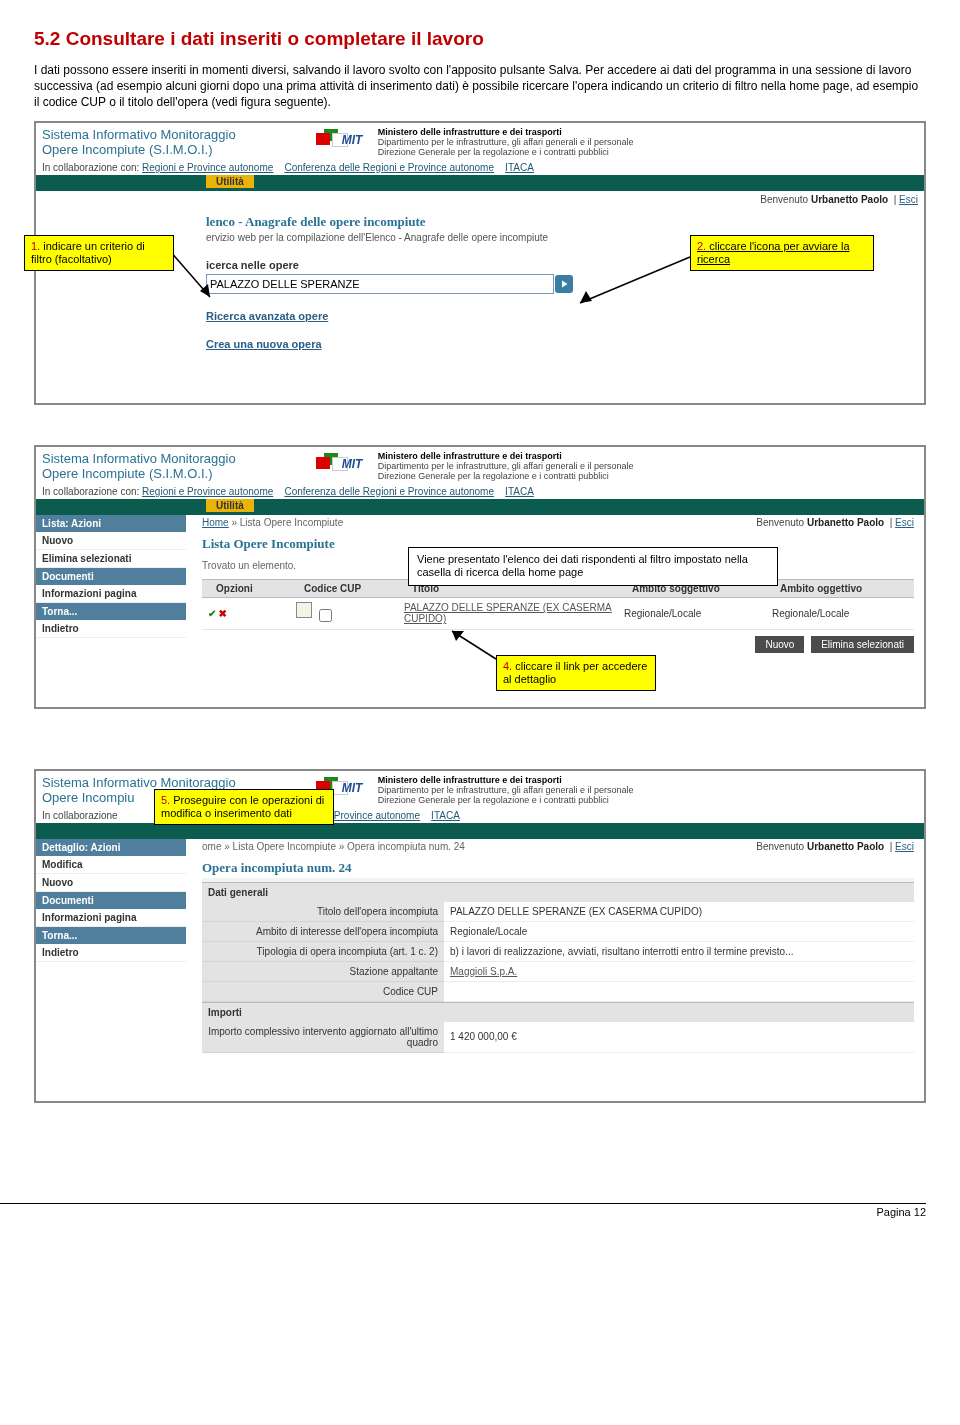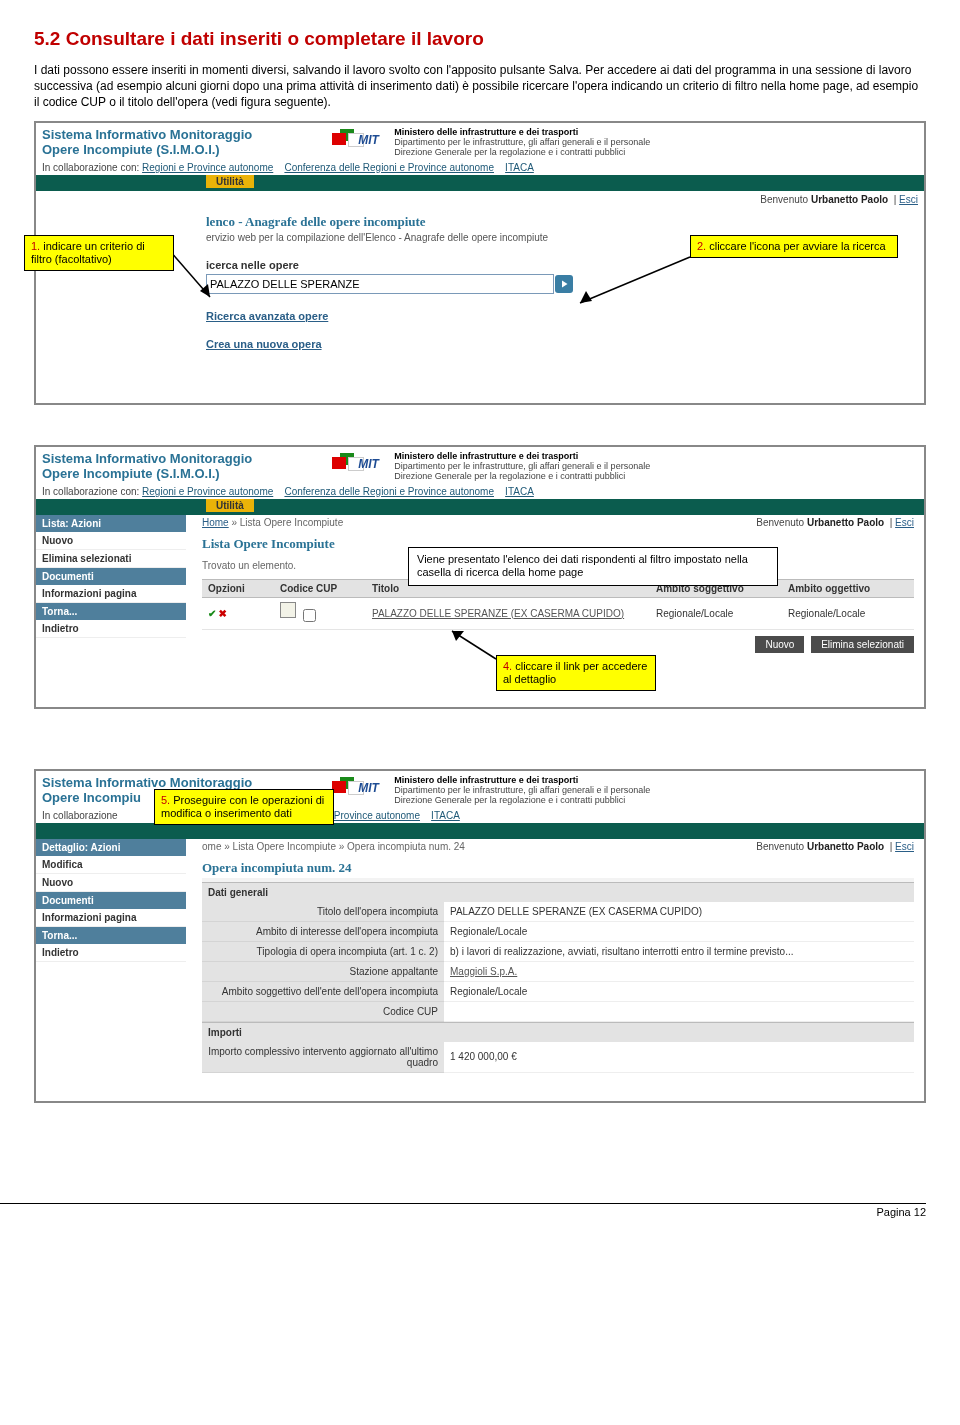--- a/index.html
+++ b/index.html
@@ -11,21 +11,21 @@
     width: 960px;
   }
   .page { padding: 28px 34px 10px 34px; box-sizing: border-box; }
   h2 { font-family: "Trebuchet MS", Arial, sans-serif; font-size: 19px; color: #c00000; margin: 0 0 6px 0; }
   p.body { font-size: 12px; line-height: 1.35; margin: 12px 0 10px 0; }
 
   .shot-frame {
     border: 2px solid #888; background: #fff; margin: 10px 0 40px 0; position: relative;
   }
   .app-header { display:flex; align-items:flex-start; padding: 4px 6px 4px 6px; }
-  .app-title { font-family: "Trebuchet MS", Arial; font-size: 13px; color: #2a7295; font-weight: bold; line-height:1.2; }
+  .app-title { font-family: "Trebuchet MS", Arial; font-size: 13px; color: #2a7295; font-weight: normal; line-height:1.2; }
   .mit-block { display:flex; align-items:flex-start; margin-left: 80px; gap:6px; }
   .mit-logo {
     width: 56px; height: 26px; position:relative;
   }
   .mit-logo .bar-r { position:absolute; left:0; top:6px; width:14px; height:12px; background:#d00; }
   .mit-logo .bar-g { position:absolute; left:8px; top:2px; width:14px; height:12px; background:#1a8a1a; }
   .mit-logo .bar-w { position:absolute; left:16px; top:6px; width:14px; height:12px; background:#fff; border:1px solid #ccc; }
   .mit-logo .txt { position:absolute; left:26px; top:6px; font-weight:bold; color:#1e4c93; font-size:12px; font-style:italic; }
   .mit-txt { font-size:9px; color:#444; }
   .mit-txt .b { font-weight:bold; color:#000; }
@@ -53,21 +53,21 @@
   
   .with-sidebar { display:flex; align-items:stretch; }
   .sidebar { width:150px; flex:0 0 150px; font-size:10px; color:#fff; }
   .sb-hdr { background:#4f7f9c; padding:3px 6px; font-weight:bold; }
   .sb-item { background:#fff; color:#333; padding:3px 6px; border-bottom:1px solid #eee; font-weight:bold; font-size:10px; }
   .main { flex:1; padding:2px 10px 10px 16px; font-size:10px; color:#333; }
   .crumb { font-size:10px; color:#666; }
   .crumb a { color:#2a5e87; text-decoration:underline; }
   .found { color:#666; margin:8px 0; }
   table.results { width:100%; border-collapse:collapse; font-size:10px; }
-  table.results th { background:#e3e3e3; text-align:left; padding:3px 6px; font-weight:bold; border-top:1px solid #bbb; border-bottom:1px solid #bbb; }
+  table.results th { background:#e3e3e3; text-align:left; padding:3px 14px; font-weight:bold; border-top:1px solid #bbb; border-bottom:1px solid #bbb; }
   table.results td { padding:4px 6px; border-bottom:1px solid #e5e5e5; vertical-align:middle; }
   table.results td.link a { color:#555; text-decoration:underline; }
   .opts .ok { color:#1a8a1a; font-weight:bold; }
   .opts .del { color:#c00; font-weight:bold; margin-left:2px; }
   .btnrow { text-align:right; margin:6px 0; }
   .btn { display:inline-block; background:#4b4b4b; color:#fff; font-size:10px; padding:3px 10px; margin-left:4px; }
 
   
   .tabs { margin:4px 0 0 0; font-size:10px; }
   .tabs .tab { display:inline-block; background:#6f98ae; color:#fff; padding:3px 10px; margin-right:0px; }
@@ -153,21 +153,21 @@
       </div>
     </div>
 
     <div class="callout" style="left:-12px; top:112px; width:150px;">
       <span class="num">1. </span><span>indicare un criterio di filtro (facoltativo)</span>
     </div>
     <svg class="arrow" style="left:134px; top:128px;" width="60" height="60">
       <line x1="0" y1="0" x2="40" y2="46" stroke="#000" stroke-width="1.5"></line>
       <polygon points="40,46 30,40 38,33" fill="#000"></polygon>
     </svg>
-    <div class="callout" style="left:654px; top:112px; width:208px;">
+    <div class="callout" style="left:654px; top:112px; width:184px;text-decoration:underline;">
       <span class="num">2. </span><span>cliccare l'icona per avviare la ricerca</span>
     </div>
     <svg class="arrow" style="left:538px; top:130px;" width="130" height="60">
       <line x1="116" y1="4" x2="6" y2="50" stroke="#000" stroke-width="1.5"></line>
       <polygon points="6,50 18,48 12,38" fill="#000"></polygon>
     </svg>
   </div>
 
   <div class="shot-frame" style="height:260px; margin-bottom:60px;">
     <div class="app-header">
@@ -321,24 +321,20 @@
                 </tr>
             <tr>
                   <td class="lbl">Tipologia di opera incompiuta (art. 1 c. 2)</td>
                   <td class="val">b) i lavori di realizzazione, avviati, risultano interrotti entro il termine previsto...</td>
                 </tr>
             <tr>
                   <td class="lbl">Stazione appaltante</td>
                   <td class="val"><a>Maggioli S.p.A.</a></td>
                 </tr>
             <tr>
-                  <td class="lbl">Ambito soggettivo dell'ente dell'opera incompiuta</td>
-                  <td class="val">Regionale/Locale</td>
-                </tr>
-            <tr>
                   <td class="lbl">Codice CUP</td>
                   <td class="val"></td>
                 </tr>
           </tbody>
             </table>
           <div class="subhdr">Importi</div>
           <table class="props">
             <tbody>
                 <tr>
                   <td class="lbl">Importo complessivo intervento aggiornato all'ultimo quadro</td>

